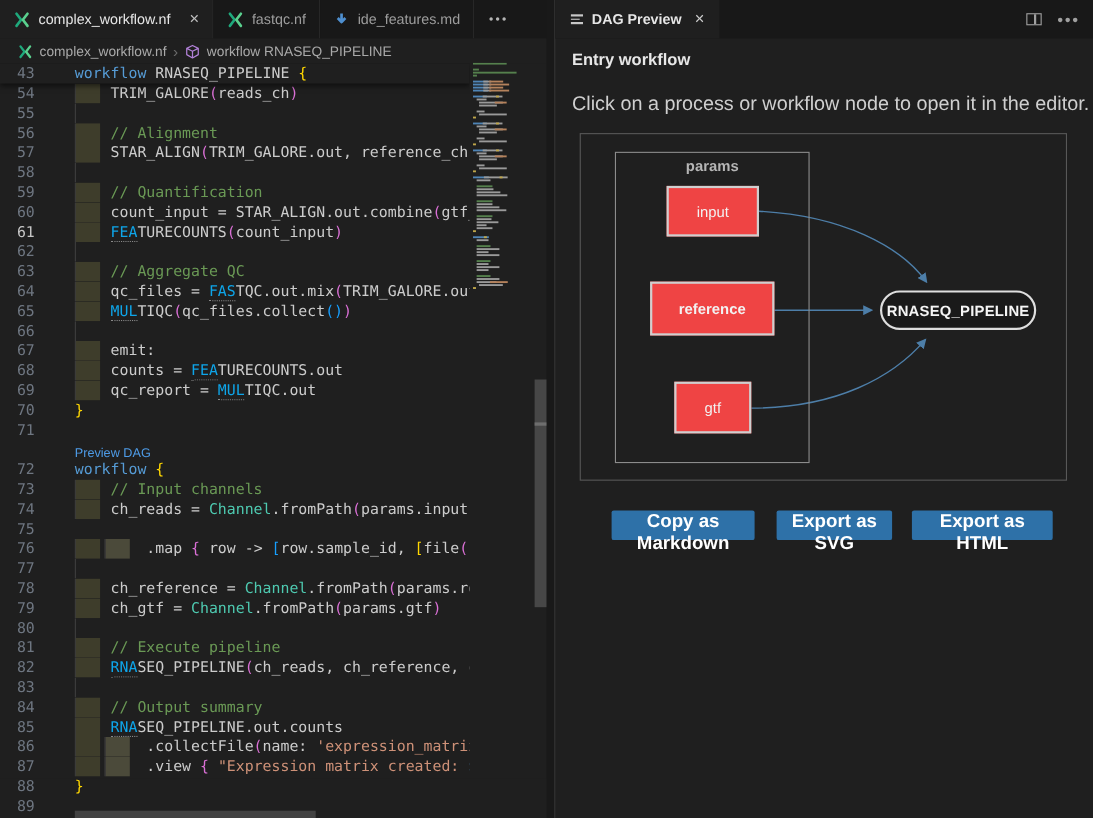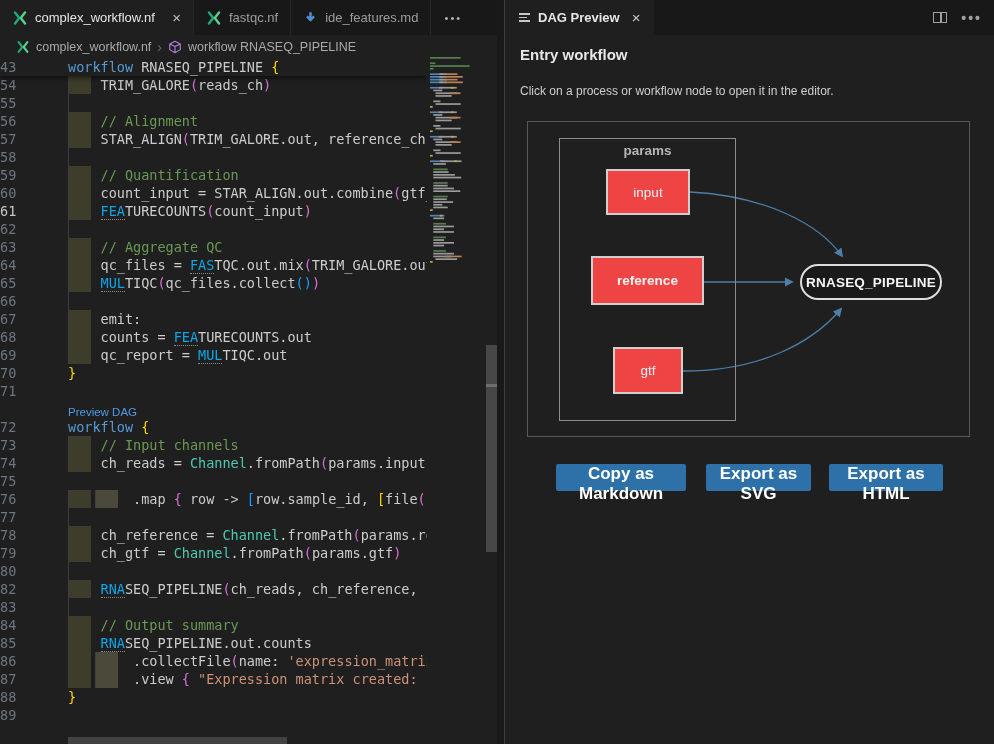--- a/index.html
+++ b/index.html
@@ -20,21 +20,21 @@
   #crumbs { position:absolute; left:0; top:35px; width:497px; height:23px; background:#1f1f1f;
             display:flex; align-items:center; gap:6px; padding-left:16px;
             font-size:12.5px; color:#a9a9a9; }
   #crumbs .sep { color:#6a6a6a; font-size:14px; }
 
   
   #codewrap { position:absolute; left:0; top:58px; width:427px; height:686px; overflow:hidden;
               font-family:"DejaVu Sans Mono", monospace; font-size:13.5px; line-height:18px; }
   .crow { position:relative; height:18px; display:flex; white-space:pre; }
   .crow.sticky { background:#1f1f1f; box-shadow:0 2px 5px rgba(0,0,0,.55); z-index:4; }
-  .lnum { width:47px; flex:none; text-align:left; color:#6e7681; }
+  .lnum { width:47px; flex:none; text-align:center; color:#6e7681; }
   .lnum.act { color:#c6c6c6; }
   .ctext { position:relative; flex:1; padding-left:21px; overflow:hidden; }
   .ctext.g::before  { content:''; position:absolute; left:21px; top:0; bottom:0; width:1px; background:#3f3f3f; }
   .ctext.g2::after  { content:''; position:absolute; left:48px; top:0; bottom:0; width:1px; background:#3f3f3f; }
   .ib1 { position:absolute; left:22px; top:0; height:100%; width:22px; background:#3e3d2b; }
   .ib2 { position:absolute; left:49px; top:0; height:100%; width:22px; background:#4b4a3a; }
   .tok { position:relative; }
   .d{color:#cccccc} .k{color:#569cd6} .c{color:#6a9955} .t{color:#4ec9b0}
   .s{color:#ce9178} .y{color:#ffd700} .m{color:#da70d6} .b{color:#179fff}
   .hd{color:#0ea5e9; border-bottom:1.5px dotted #8a8a8a;}
@@ -59,21 +59,21 @@
   .ptab .close { font-weight:400; font-size:15px; color:#cfcfcf; margin-left:4px; }
   .list-icon { display:inline-flex; flex-direction:column; gap:2px; }
   .list-icon i { display:block; height:1.6px; background:#c8c8c8; }
   .pactions { margin-left:auto; display:flex; align-items:center; gap:14px; padding-right:12px; }
   .split-icon { width:14px; height:11px; border:1.3px solid #a0a0a0; position:relative; }
   .split-icon::after { content:''; position:absolute; left:50%; top:0; bottom:0; width:1.3px; background:#a0a0a0; }
   .dots { color:#a0a0a0; font-size:14px; letter-spacing:2px; font-weight:700; }
 
   #pcontent { position:absolute; left:0; top:35px; width:489px; height:709px; }
   #heading { position:absolute; left:15px; top:11px; font-size:15px; font-weight:700; color:#e7e7e7; }
-  #desc    { position:absolute; left:15px; top:49px; font-size:12px; color:#cfcfcf; }
+  #desc    { position:absolute; left:15px; top:49px; font-size:18px; color:#cfcfcf; }
 
   #diagram { position:absolute; left:22px; top:86px; width:443px; height:316px; border:1px solid #585858; }
   #cluster { position:absolute; left:31px; top:16px; width:177px; height:283px; border:1px solid #8c8c8c; }
   #cluster-label { position:absolute; top:4px; left:0; right:0; text-align:center;
                    font-size:13.5px; font-weight:700; color:#b5b5b5; }
   .dnode { position:absolute; background:#ef4444; border:2px solid #cfcfcf;
            display:flex; align-items:center; justify-content:center;
            color:#f2f2f2; font-size:13.5px; cursor:pointer; }
   #node-input     { left:78px;  top:47px;  width:84px;  height:46px; }
   #node-reference { left:63px;  top:134px; width:113px; height:49px;font-weight:bold; }
@@ -82,21 +82,21 @@
                  background:#1a1a1a; border:2px solid #dedede; border-radius:18px;
                  display:flex; align-items:center; justify-content:center;
                  color:#f5f5f5; font-size:13.5px; font-weight:600; letter-spacing:.2px; cursor:pointer; }
   #edges { position:absolute; left:0; top:0; width:443px; height:316px; pointer-events:none; }
 
   .pbtn { position:absolute; top:429px; height:27px; background:#2e71a8; color:#ffffff;
           border:none; border-radius:2px; font-family:"Liberation Sans", sans-serif;
           font-size:17px; font-weight:600; cursor:pointer; }
   #btn0 { left:51px;  width:130px; }
   #btn1 { left:201px; width:105px; }
-  #btn2 { left:324px; width:114px; }
+  #btn2 { left:324px; width:128px; }
 </style>
 </head>
 <body>
 
 <div id="editor">
   <div id="etabs">
       <div class="tab active t0">
         <svg width="16" height="16" viewBox="0 0 16 16">
           <path d="M3,2.5 L7.2,8 L3,13.5" fill="none" stroke="#1fa97c" stroke-width="2.4" stroke-linecap="round" stroke-linejoin="round"></path>
           <path d="M13,2.5 L8.8,8 L13,13.5" fill="none" stroke="#5ad08e" stroke-width="2.4" stroke-linecap="round" stroke-linejoin="round"></path>
@@ -154,20 +154,21 @@
       <div class="crow"><span class="lnum"></span><div class="ctext"><span class="lens">Preview DAG</span></div></div>
       <div class="crow"><span class="lnum">72</span><div class="ctext"><span class="tok k">workflow</span><span class="tok d"> </span><span class="tok y">{</span></div></div>
       <div class="crow"><span class="lnum">73</span><div class="ctext g"><span class="ib1"></span><span class="tok d">    </span><span class="tok c">// Input channels</span></div></div>
       <div class="crow"><span class="lnum">74</span><div class="ctext g"><span class="ib1"></span><span class="tok d">    ch_reads = </span><span class="tok t">Channel</span><span class="tok d">.fromPath</span><span class="tok m">(</span><span class="tok d">params.input</span><span class="tok m">)</span></div></div>
       <div class="crow"><span class="lnum">75</span></div>
       <div class="crow"><span class="lnum">76</span><div class="ctext g g2"><span class="ib1"></span><span class="ib2"></span><span class="tok d">        .map </span><span class="tok m">{</span><span class="tok d"> row -&gt; </span><span class="tok b">[</span><span class="tok d">row.sample_id, </span><span class="tok y">[</span><span class="tok d">file</span><span class="tok m">(</span><span class="tok d">row.fa</span></div></div>
       <div class="crow"><span class="lnum">77</span><div class="ctext g"></div></div>
       <div class="crow"><span class="lnum">78</span><div class="ctext g"><span class="ib1"></span><span class="tok d">    ch_reference = </span><span class="tok t">Channel</span><span class="tok d">.fromPath</span><span class="tok m">(</span><span class="tok d">params.referen</span></div></div>
       <div class="crow"><span class="lnum">79</span><div class="ctext g"><span class="ib1"></span><span class="tok d">    ch_gtf = </span><span class="tok t">Channel</span><span class="tok d">.fromPath</span><span class="tok m">(</span><span class="tok d">params.gtf</span><span class="tok m">)</span></div></div>
       <div class="crow"><span class="lnum">80</span><div class="ctext g"></div></div>
+      <div class="crow"><span class="lnum">81</span><div class="ctext g"><span class="ib1"></span><span class="tok d">    </span><span class="tok c">// Execute pipeline</span></div></div>
       <div class="crow"><span class="lnum">82</span><div class="ctext g"><span class="ib1"></span><span class="tok d">    </span><span class="tok hd">RNA</span><span class="tok d">SEQ_PIPELINE</span><span class="tok m">(</span><span class="tok d">ch_reads, ch_reference, ch_gtf</span></div></div>
       <div class="crow"><span class="lnum">83</span><div class="ctext g"></div></div>
       <div class="crow"><span class="lnum">84</span><div class="ctext g"><span class="ib1"></span><span class="tok d">    </span><span class="tok c">// Output summary</span></div></div>
       <div class="crow"><span class="lnum">85</span><div class="ctext g"><span class="ib1"></span><span class="tok d">    </span><span class="tok hd">RNA</span><span class="tok d">SEQ_PIPELINE.out.counts</span></div></div>
       <div class="crow"><span class="lnum">86</span><div class="ctext g g2"><span class="ib1"></span><span class="ib2"></span><span class="tok d">        .collectFile</span><span class="tok m">(</span><span class="tok d">name: </span><span class="tok s">'expression_matrix.txt'</span></div></div>
       <div class="crow"><span class="lnum">87</span><div class="ctext g g2"><span class="ib1"></span><span class="ib2"></span><span class="tok d">        .view </span><span class="tok m">{</span><span class="tok d"> </span><span class="tok s">"Expression matrix created: </span><span class="tok k">${</span></div></div>
       <div class="crow"><span class="lnum">88</span><div class="ctext"><span class="tok y">}</span></div></div>
       <div class="crow"><span class="lnum">89</span><div class="ctext"></div></div>
     </div>
   <div id="minimap"><svg width="59" height="260" viewBox="0 0 59 260">

